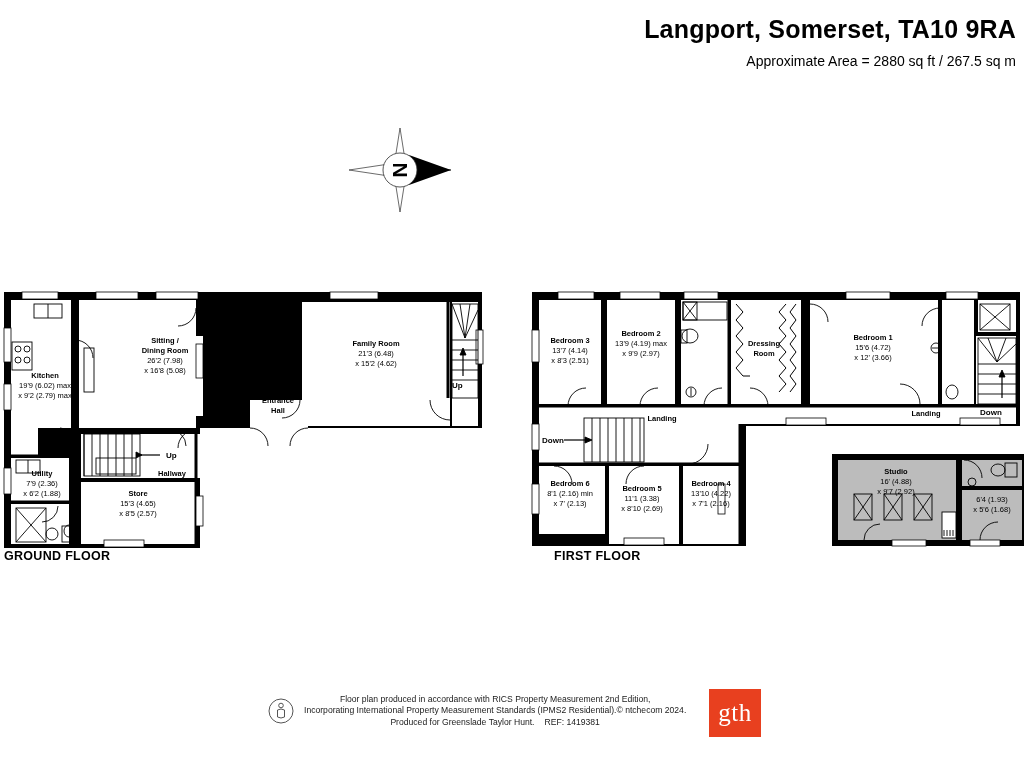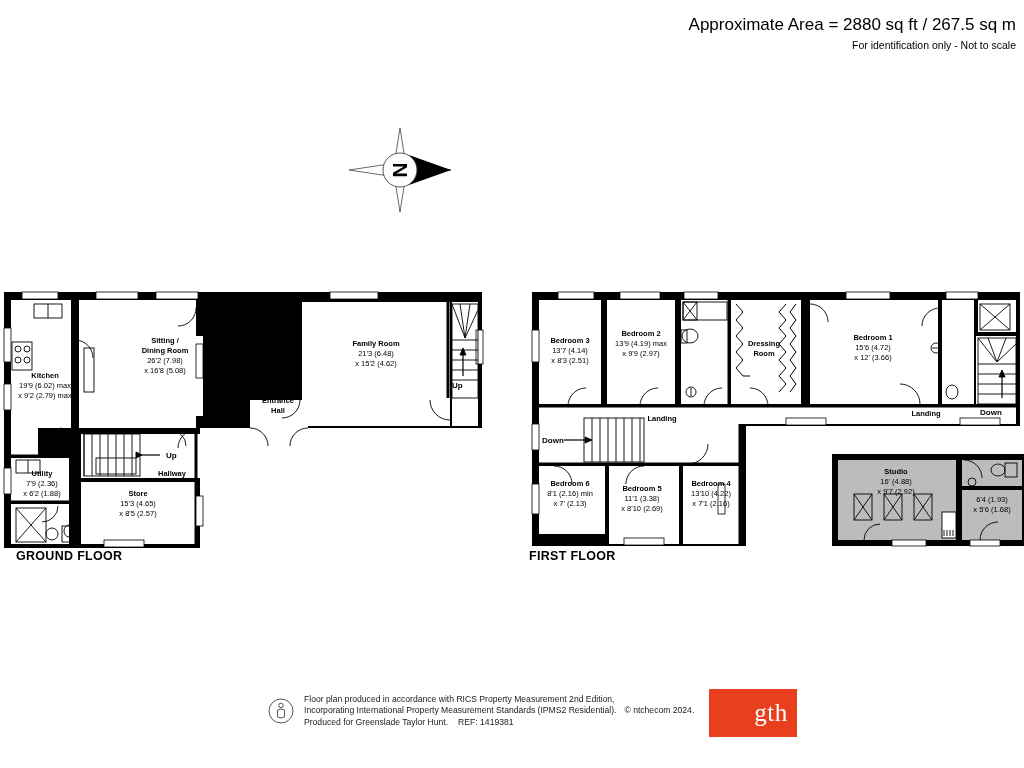--- a/index.html
+++ b/index.html
@@ -23,21 +23,22 @@
     width: 520px;
   }
   .title {
     font-size: 25px;
     font-weight: bold;
     letter-spacing: 0.2px;
     line-height: 1.1;
     white-space: nowrap;
   }
   .areas {
-    font-size: 17px;
+    margin-top: 9px;
+    font-size: 14px;
     line-height: 17px;
   }
   .disclaimer {
     margin-top: 6px;
     font-size: 10.5px;
   }
 
   
   .compass {
     position: absolute;
@@ -48,69 +49,69 @@
   
   .plan { position: absolute; }
   .plan svg { display: block; }
 
   .floor-label {
     position: absolute;
     font-size: 12.5px;
     font-weight: bold;
     letter-spacing: 0.3px;
   }
-  #gf-label { left: 16px; top: 549px; }
-  #ff-label { left: 529px; top: 549px; }
+  #gf-label { left: 4px; top: 549px; }
+  #ff-label { left: 554px; top: 549px; }
 
   
   .footer {
     position: absolute;
     left: 268px; top: 694px;
     width: 500px; height: 52px;
   }
   .footer-icon {
     position: absolute; left: 0; top: 4px;
     width: 26px; height: 26px;
   }
   .footer-text {
     position: absolute; left: 36px; top: 0;
     font-size: 8.6px;
     line-height: 11.4px;
     color: #1a1a1a;
     white-space: nowrap;
-  }
-  .footer-text .copy { margin-left: 8px; }
+    text-align: center;
+  }
+  .footer-text .copy { margin-left: 0; }
   .footer-text .ref { margin-left: 10px; }
   .logo {
     position: absolute;
     left: 709px; top: 689px;
     width: 52px; height: 48px;
     background: #e8401f;
     color: #fff;
     font-family: "Liberation Serif", serif;
     font-size: 25px;
     line-height: 48px;
     text-align: center;
     letter-spacing: 0.5px;
-    padding-left: 36px;
   }
 
   
   text { font-family: "Liberation Sans", sans-serif; }
 </style>
 </head>
 <body>
 
 <div class="page">
 
   <div class="header">
+    <div class="title">Langport, Somerset, TA10 9RA</div>
     <div class="areas">
       <div><span>Approximate Area = 2880 sq ft / 267.5 sq m</span></div>
     </div>
-    <div class="disclaimer">For identification only - Not to scale</div>
   </div>
 
   <div class="compass">
     <svg width="106" height="88" viewBox="0 0 106 88">
       <g fill="#ffffff" stroke="#2b2b2b" stroke-width="0.7">
         <polygon points="53,2 59,40 53,46 47,40"></polygon>
         <polygon points="53,86 59,48 53,42 47,48"></polygon>
         <polygon points="2,44 42,38 48,44 42,50"></polygon>
         <polygon points="104,44 64,38 58,44 64,50"></polygon>
       </g>

